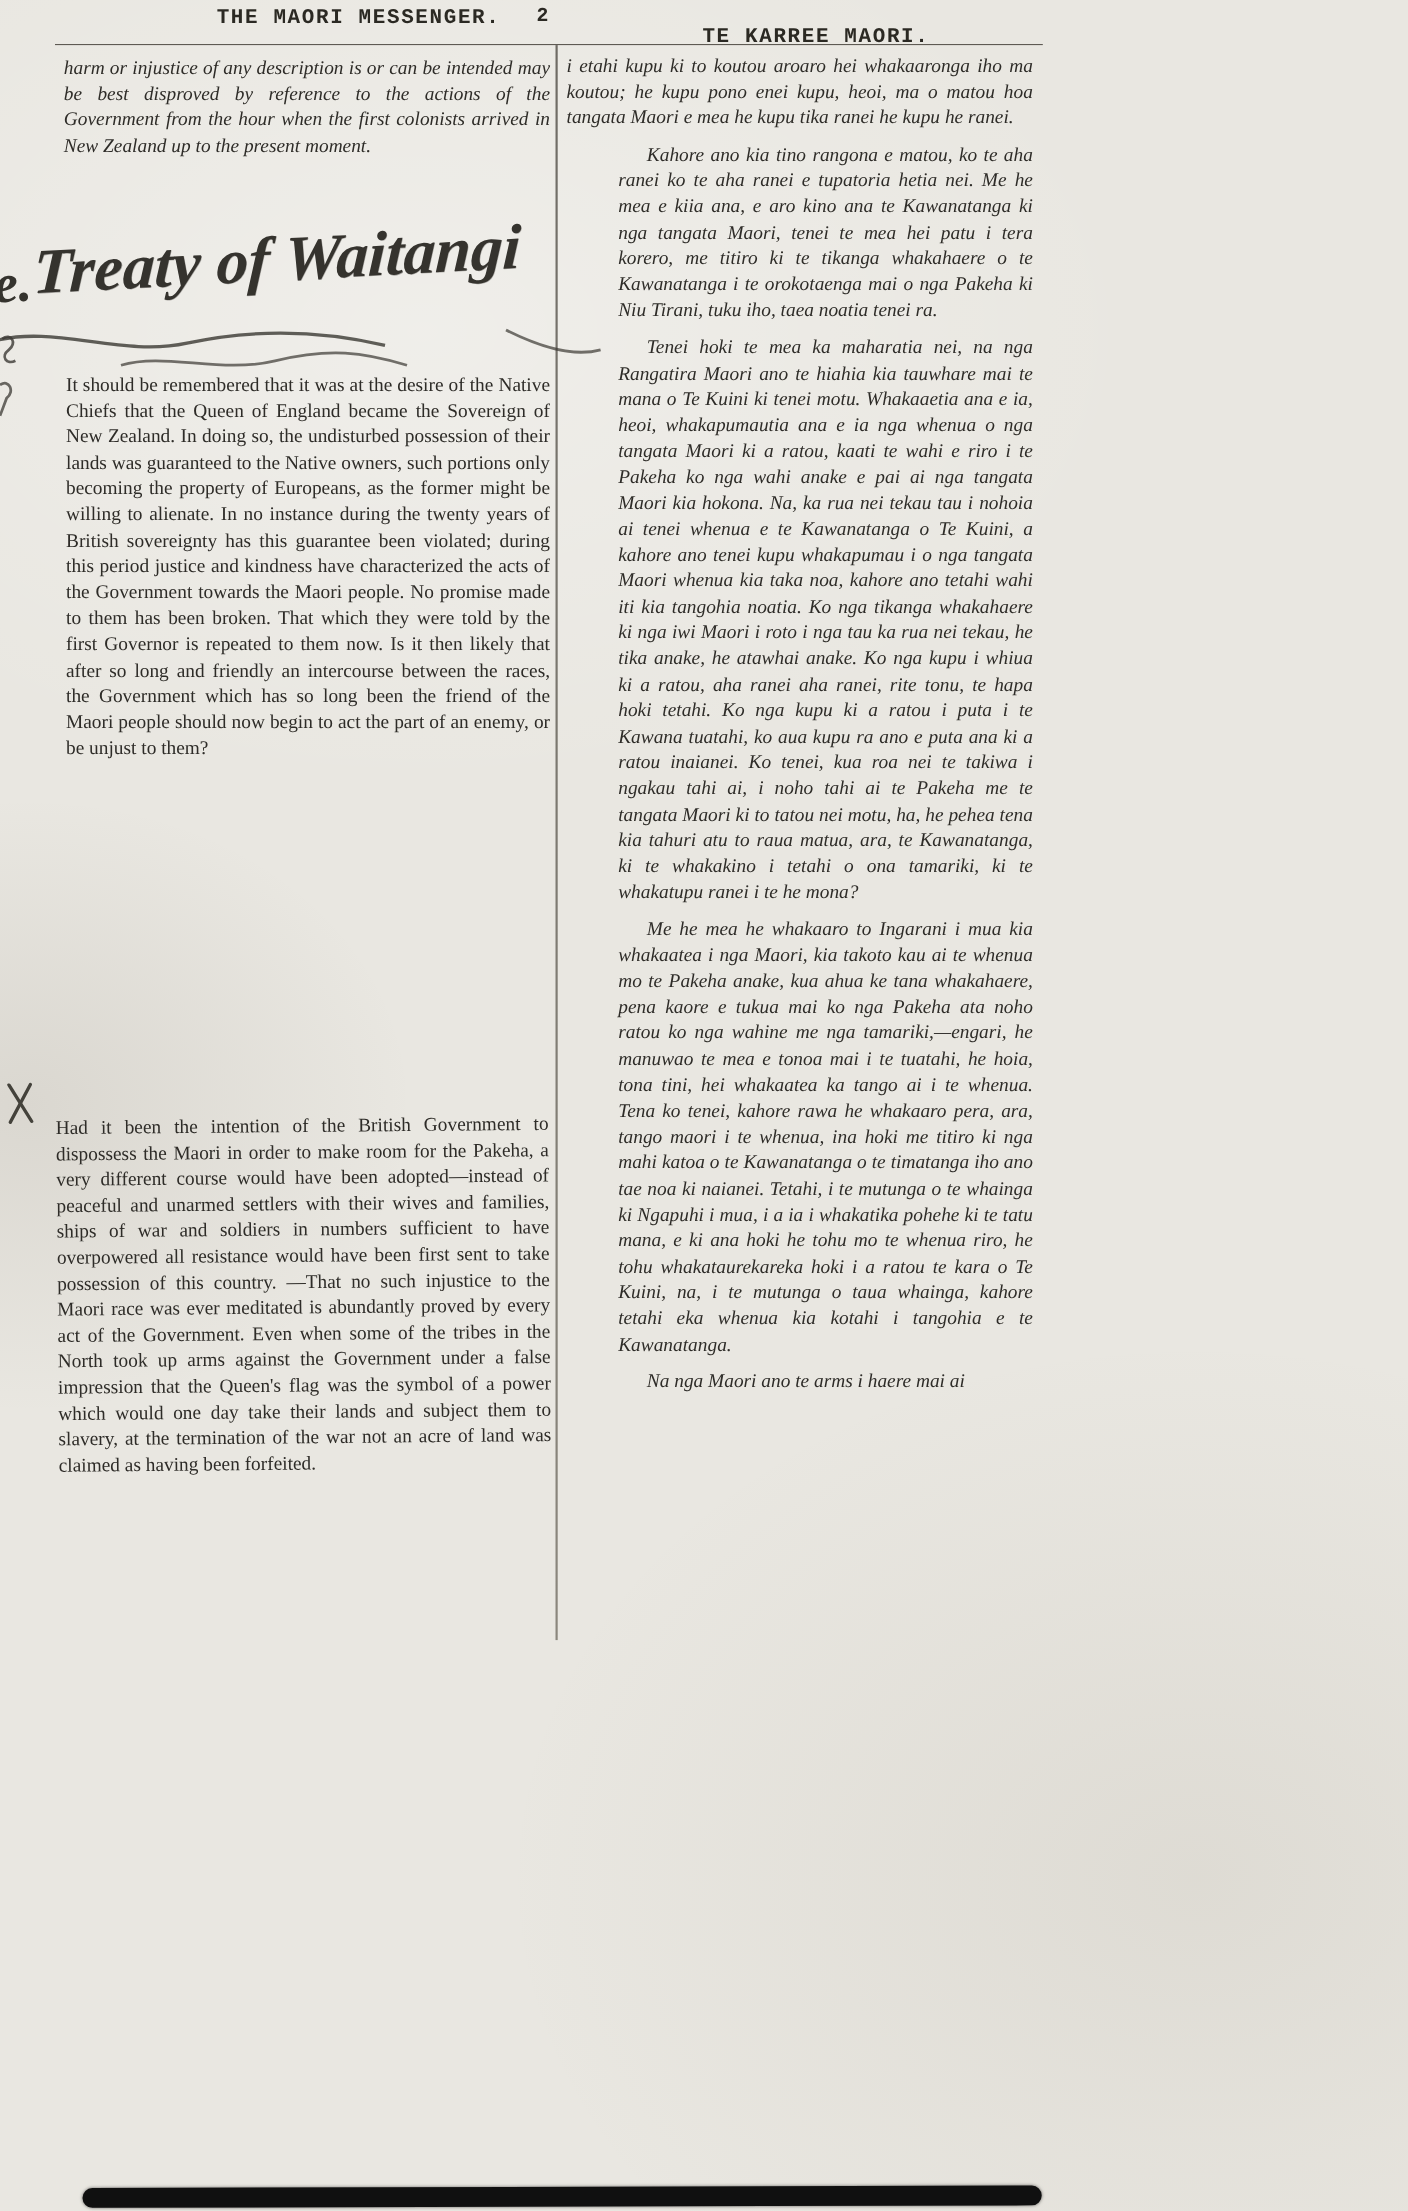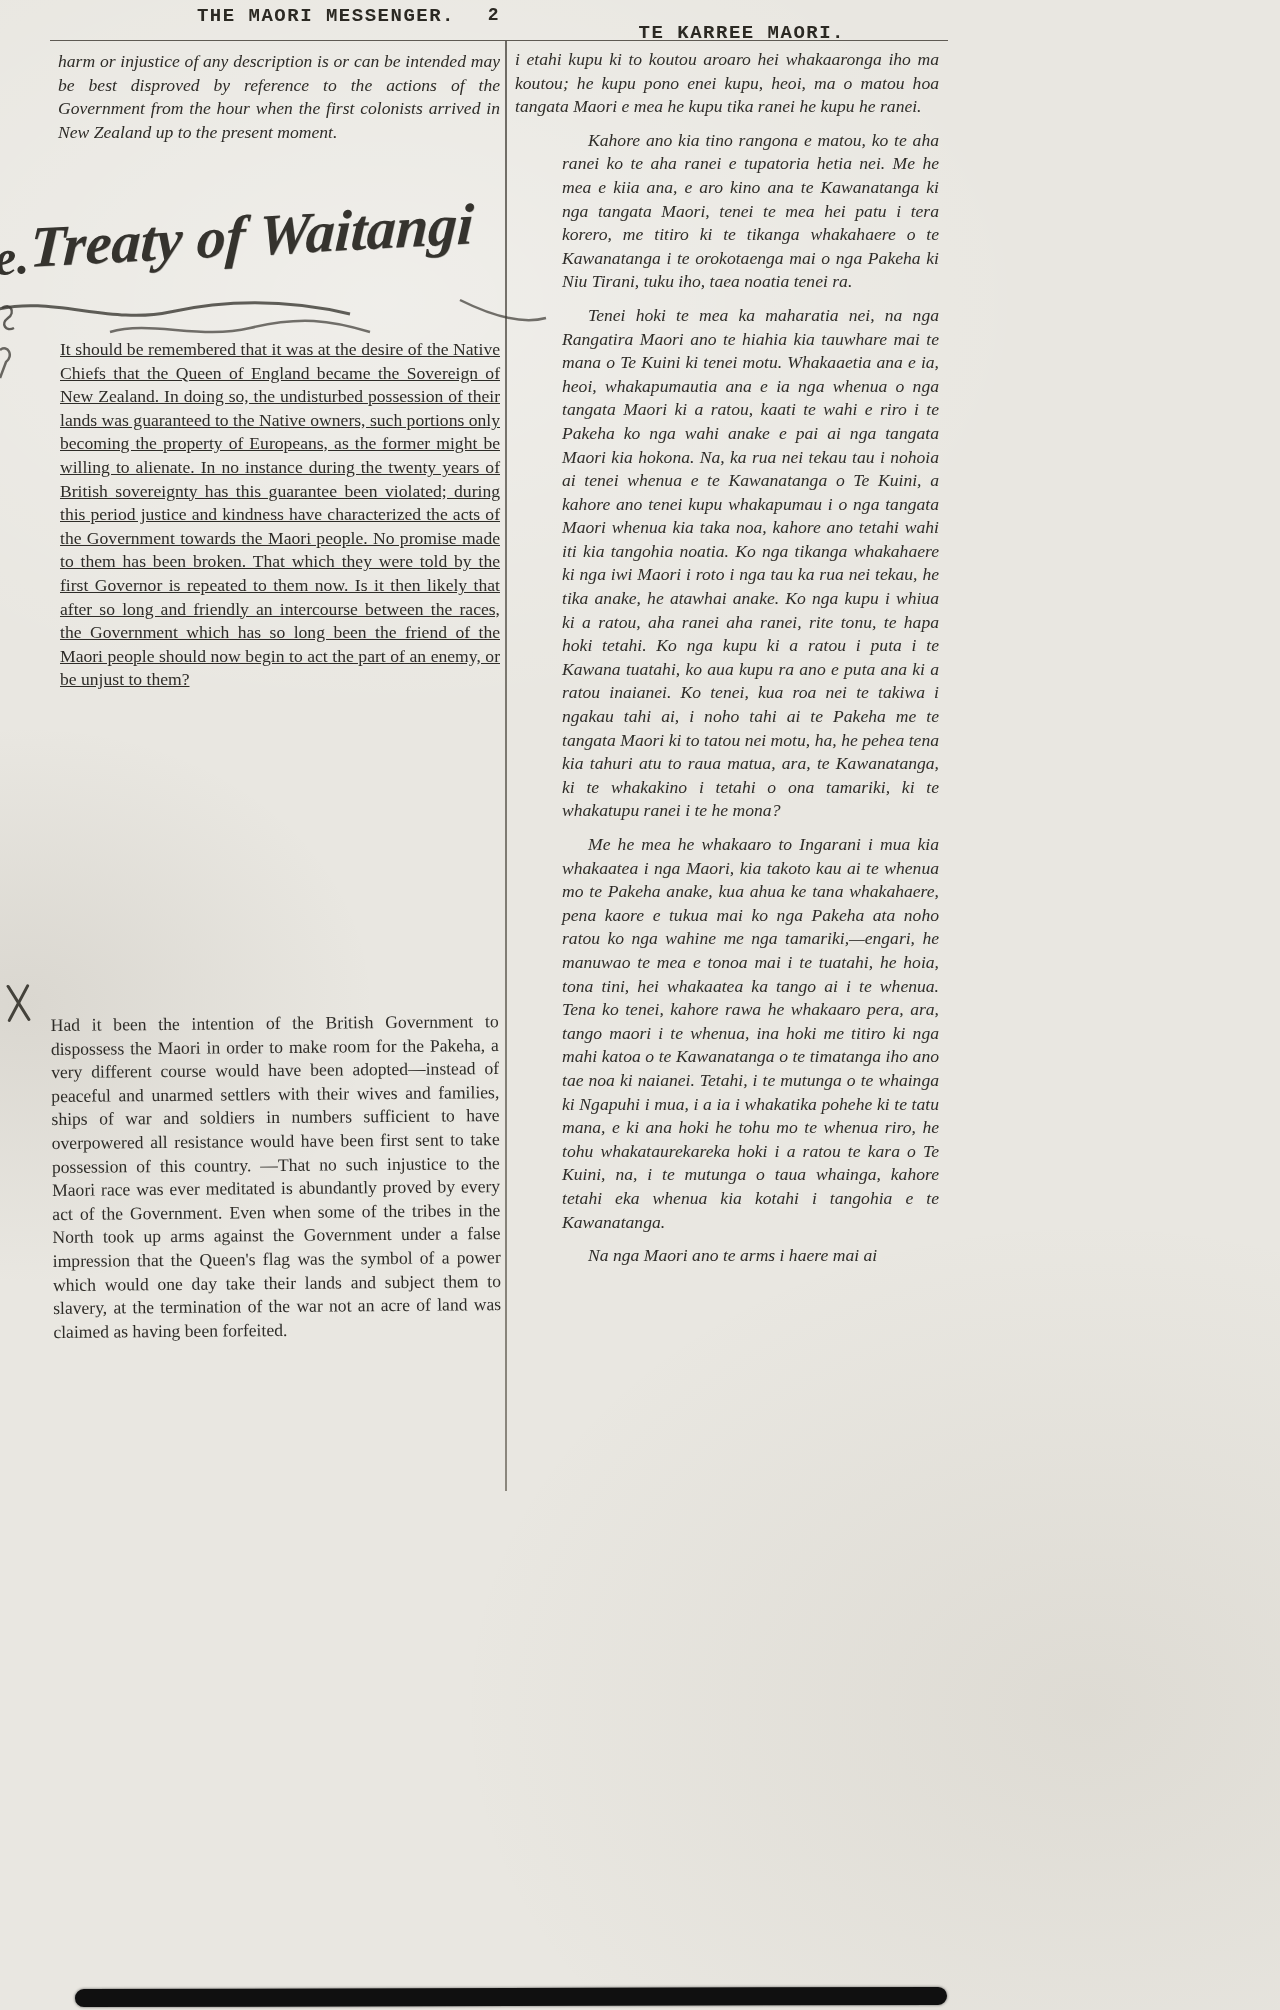--- a/index.html
+++ b/index.html
@@ -31,21 +31,21 @@
     position:absolute; left:50px; top:40px; width:898px;
     border-top:1.6px solid #45413a; opacity:.85;
   }
   .divider {
     position:absolute; left:505px; top:41px; width:2px; height:1450px;
     background:linear-gradient(#45413a 0%, #5d594f 60%, #6c675c 100%);
     opacity:.75;
   }
   .col { position:absolute; font-size:17.6px; line-height:23.6px; text-align:justify; }
   #lp1 { left:58px;  top:50px;   width:442px;font-style:italic; }
-  #lp2 { left:60px;  top:338px;  width:440px;text-decoration:underline; }
+  #lp2 { left:60px;  top:338px;  width:440px; }
   #lp3 { left:52px;  top:1012px; width:448px; transform:rotate(-0.5deg); }
   #col-right { left:515px; top:48px; width:424px;font-style:italic; }
   #col-right p + p { margin-top:10px;margin-left:47px; }
   p.indent { text-indent:26px; }
   .handwriting {
     position:absolute; left:30px; top:200px; width:520px;
     transform:rotate(-3deg) skewX(-6deg);
     font-style:italic; font-size:58px; font-weight:bold;
     color:#35332e; white-space:nowrap;
     text-shadow:0.5px 0.5px 0 rgba(40,38,33,0.35);

